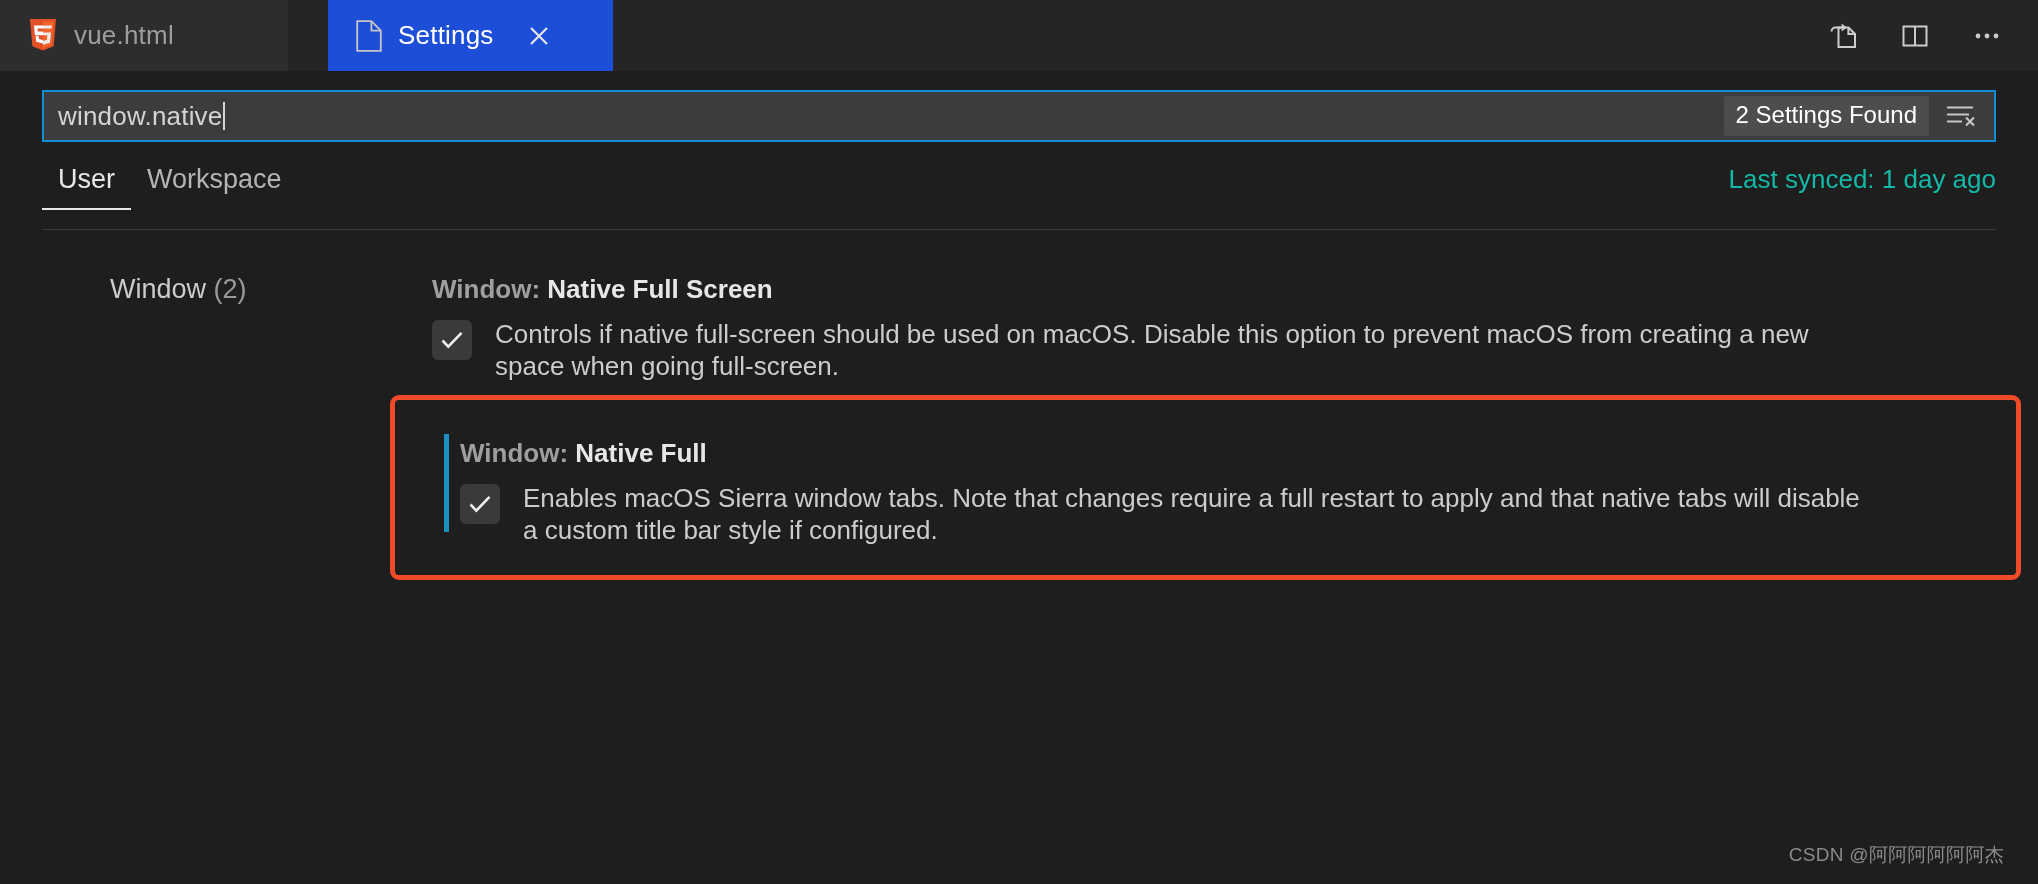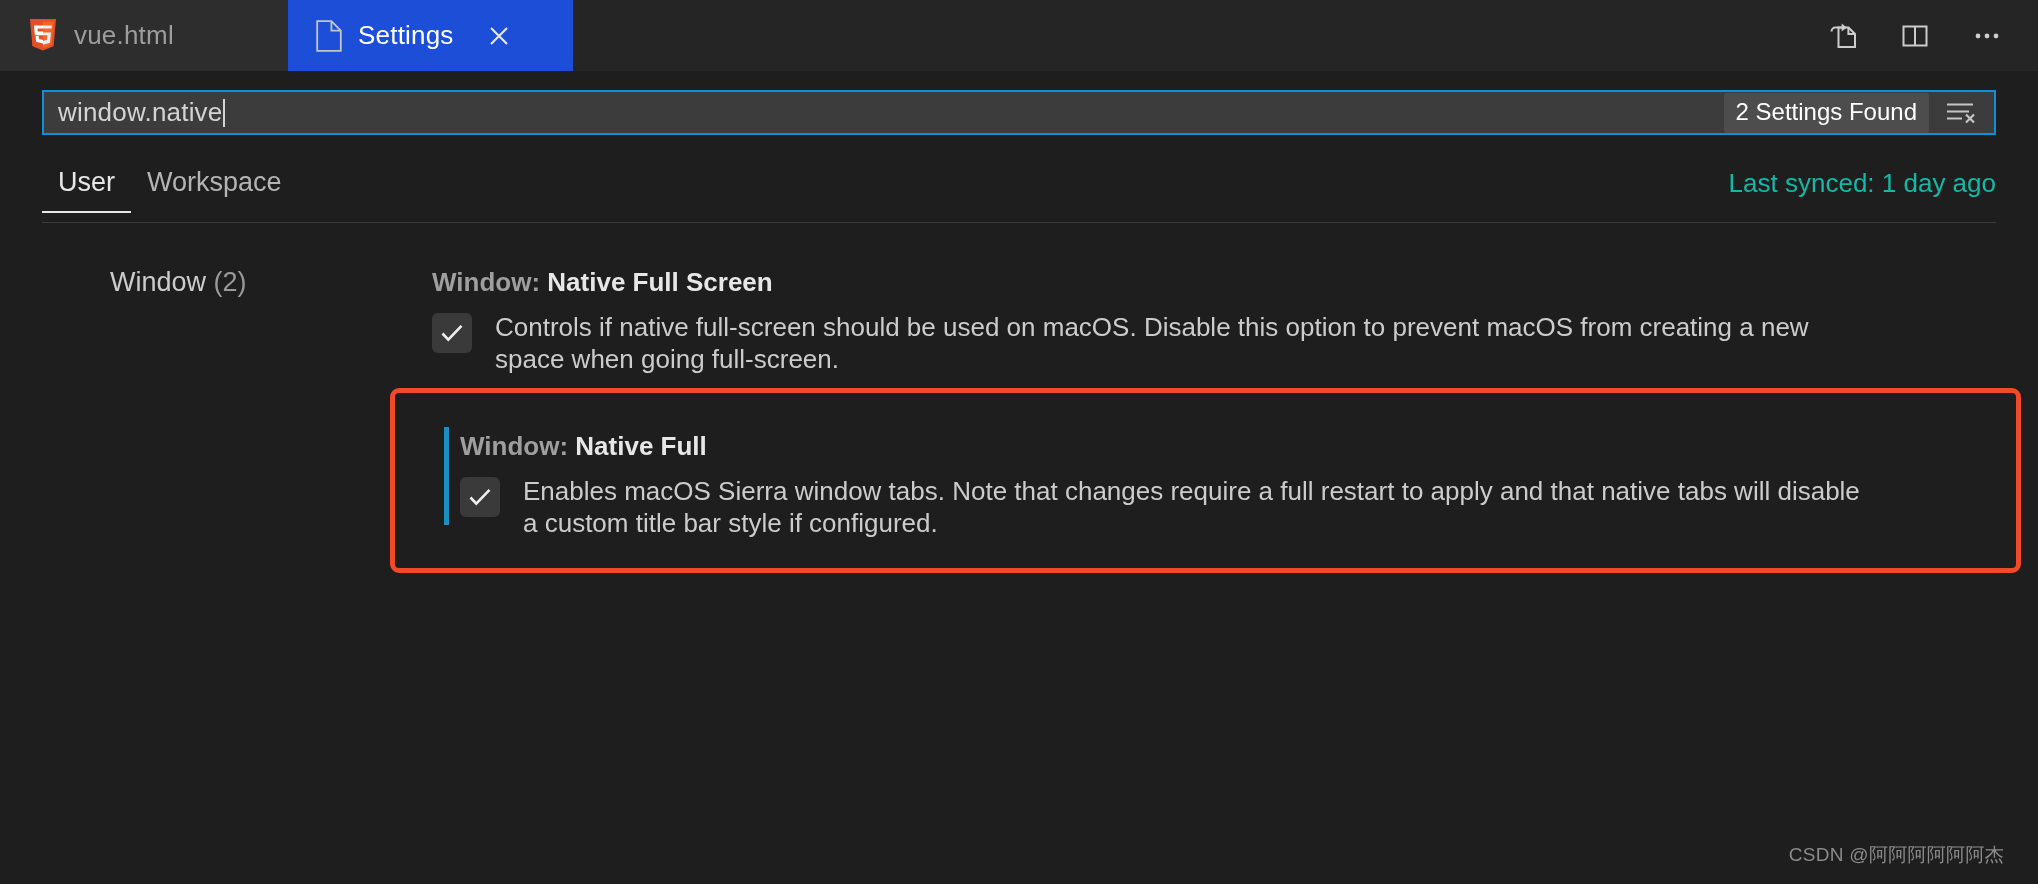--- a/index.html
+++ b/index.html
@@ -12,20 +12,21 @@
     overflow: hidden;
   }
 
   
   .tabbar {
     height: 71px;
     background: #252526;
     display: flex;
     align-items: stretch;
     position: relative;
+    gap: 40px;
   }
   .tab {
     display: flex;
     align-items: center;
     gap: 16px;
     padding: 0 28px;
     height: 71px;
     cursor: pointer;
     user-select: none;
     position: relative;
@@ -74,21 +75,21 @@
     cursor: pointer;
   }
 
   
   .search-wrap {
     padding: 19px 42px 0 42px;
     background: #1E1E1E;
   }
   .search-box {
     position: relative;
-    height: 45px;
+    height: 52px;
     background: #3C3C3C;
     border: 2px solid #0E8FD6;
     display: flex;
     align-items: center;
     padding: 0 12px 0 14px;
     text-align: right;
   }
   .search-input-text {
     font-size: 26px;
     color: #D4D4D4;
@@ -122,21 +123,21 @@
     width: 44px; height: 40px;
     display: flex; align-items: center; justify-content: center;
     cursor: pointer;
   }
 
   
   .scope-row {
     margin: 22px 42px 0 42px;
     height: 66px;
     display: flex;
-    align-items: center;
+    align-items: flex-start;
     border-bottom: 1px solid #3A3A3A;
     position: relative;
   }
   .scope-tabs { display: flex; align-items: flex-end; gap: 0; }
   .scope-tab {
     font-size: 27px;
     padding: 0 16px 14px 16px;
     cursor: pointer;
     position: relative;
     white-space: nowrap;

